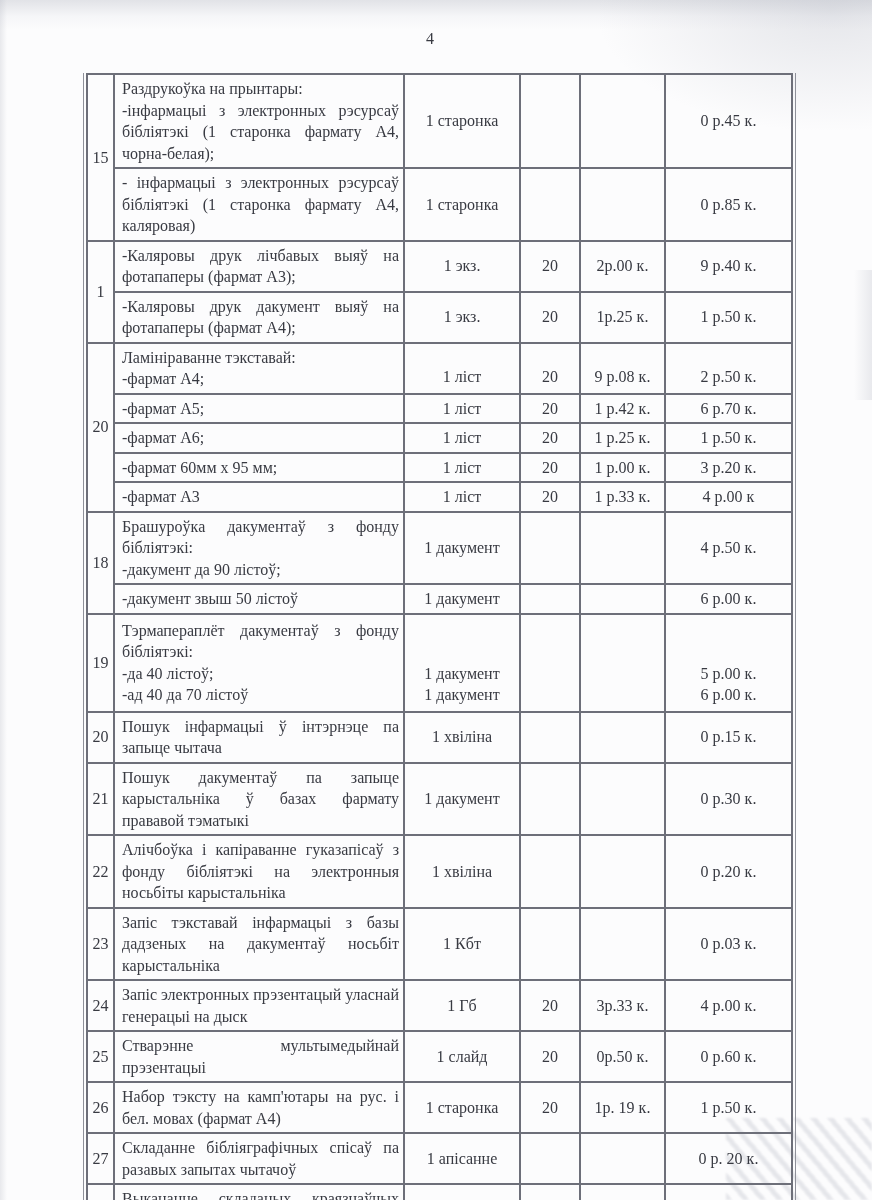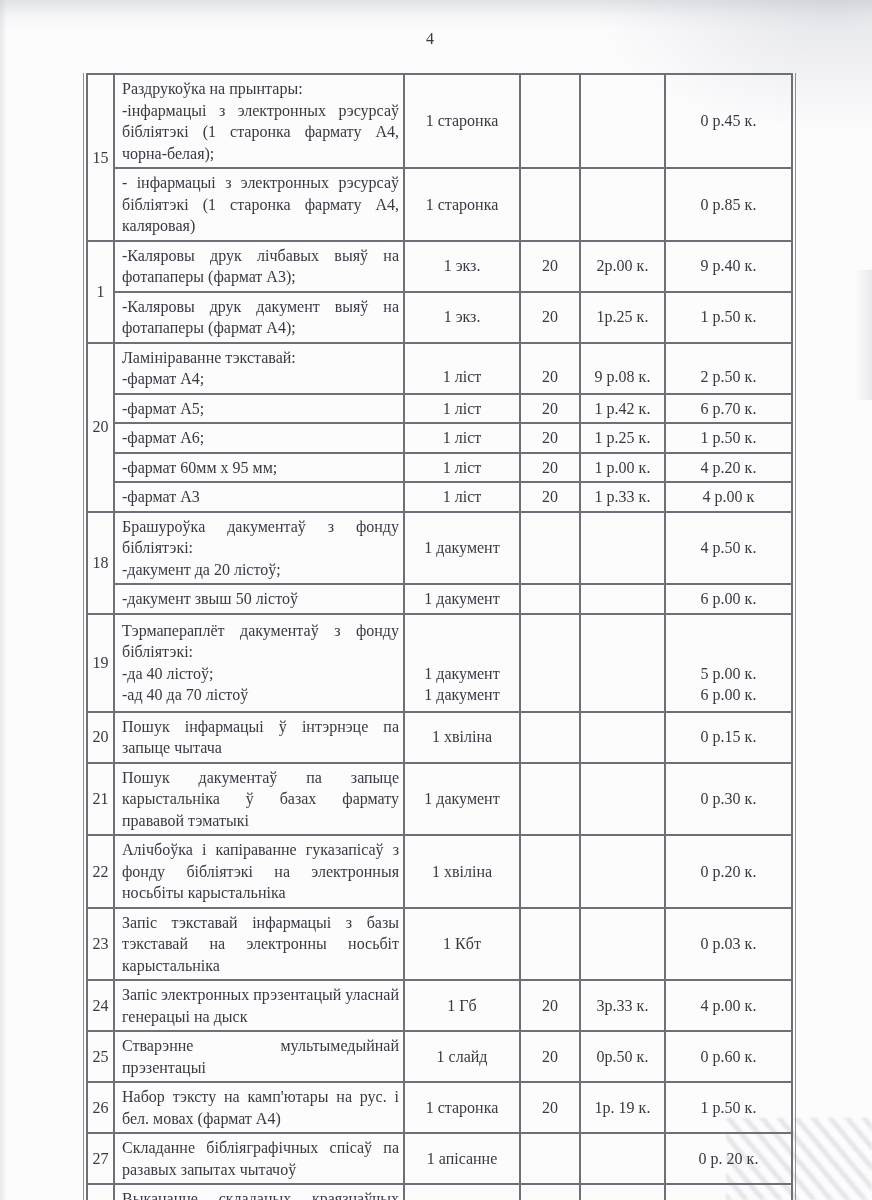--- a/index.html
+++ b/index.html
@@ -124,34 +124,34 @@
       <td class="unit">1 ліст</td>
       <td class="pct">20</td>
       <td class="tariff">1 р.25 к.</td>
       <td class="price">1 р.50 к.</td>
     </tr>
     <tr style="height:25px">
       <td class="desc">-фармат 60мм х 95 мм;</td>
       <td class="unit">1 ліст</td>
       <td class="pct">20</td>
       <td class="tariff">1 р.00 к.</td>
-      <td class="price">4 р.20 к.</td>
+      <td class="price">3 р.20 к.</td>
     </tr>
     <tr style="height:24px">
       <td class="desc">-фармат А3</td>
       <td class="unit">1 ліст</td>
       <td class="pct">20</td>
       <td class="tariff">1 р.33 к.</td>
       <td class="price">4 р.00 к</td>
     </tr>
 
     <tr style="height:68px">
       <td class="num" rowspan="2">18</td>
       <td class="desc">Брашуроўка дакументаў з фонду бібліятэкі:
--дакумент да 20 лістоў;</td>
+-дакумент да 90 лістоў;</td>
       <td class="unit">1 дакумент</td>
       <td class="pct"></td>
       <td class="tariff"></td>
       <td class="price">4 р.50 к.</td>
     </tr>
     <tr style="height:27px">
       <td class="desc">-дакумент звыш 50 лістоў</td>
       <td class="unit">1 дакумент</td>
       <td class="pct"></td>
       <td class="tariff"></td>
@@ -193,21 +193,21 @@
       <td class="num">22</td>
       <td class="desc">Алічбоўка і капіраванне гуказапісаў з фонду бібліятэкі на электронныя носьбіты карыстальніка</td>
       <td class="unit">1 хвіліна</td>
       <td class="pct"></td>
       <td class="tariff"></td>
       <td class="price">0 р.20 к.</td>
     </tr>
 
     <tr style="height:62px">
       <td class="num">23</td>
-      <td class="desc">Запіс тэкставай інфармацыі з базы тэкставай на электронны носьбіт карыстальніка</td>
+      <td class="desc">Запіс тэкставай інфармацыі з базы дадзеных на дакументаў носьбіт карыстальніка</td>
       <td class="unit">1 Кбт</td>
       <td class="pct"></td>
       <td class="tariff"></td>
       <td class="price">0 р.03 к.</td>
     </tr>
 
     <tr style="height:44px">
       <td class="num">24</td>
       <td class="desc">Запіс электронных прэзентацый уласнай генерацыі на дыск</td>
       <td class="unit">1 Гб</td>

